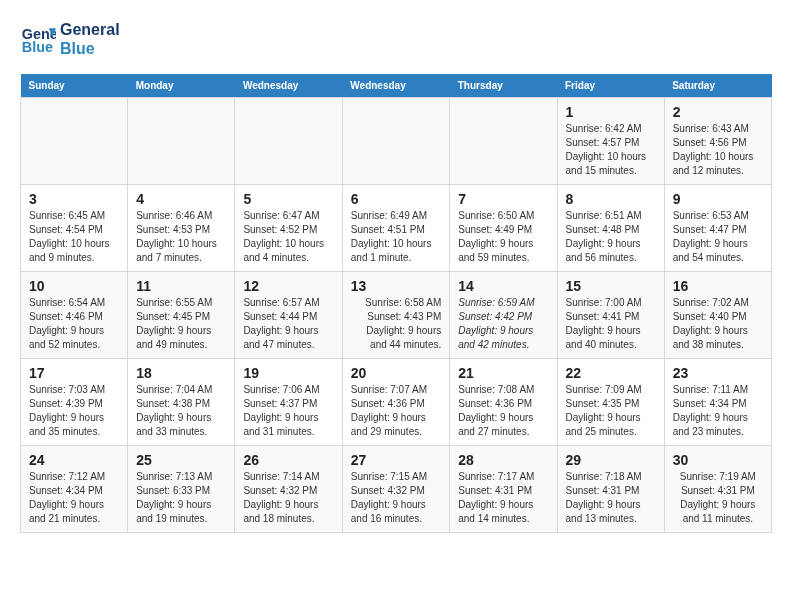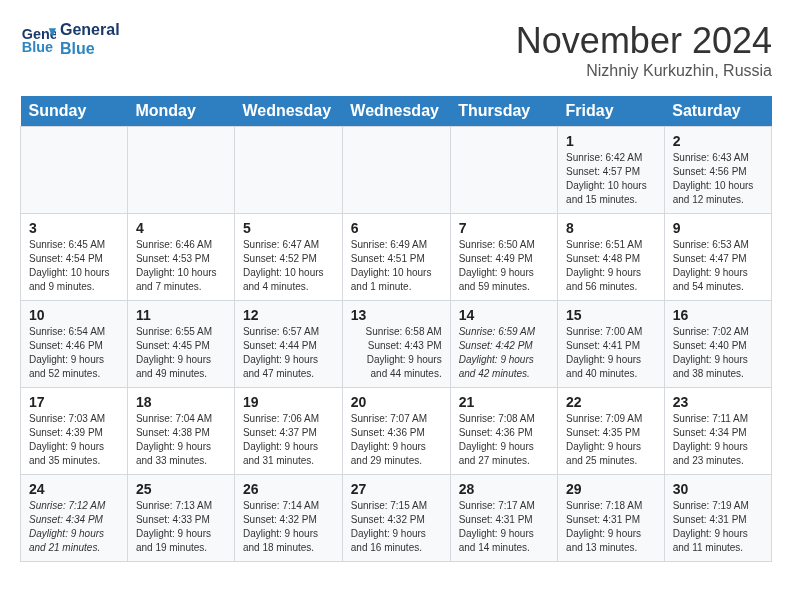--- a/index.html
+++ b/index.html
@@ -40,21 +40,21 @@
     table {
       width: 100%;
       border-collapse: collapse;
       font-size: 11px;
     }
     thead tr th {
       background-color: #2e7fc1;
       color: #fff;
       padding: 6px 8px;
       text-align: left;
-      font-size: 16px;
+      font-size: 10px;
       font-weight: bold;
     }
     tbody tr td {
       border: 1px solid #d5d8dc;
       padding: 6px 8px;
       vertical-align: top;
       width: 108px;
       height: 80px;
       background: #fff;
     }
@@ -88,24 +88,20 @@
     <svg class="logo-icon" viewBox="0 0 40 40">
       <text x="2" y="20" font-size="16" font-weight="bold" fill="#1a3a6b">General</text>
       <text x="2" y="34" font-size="16" font-weight="bold" fill="#2e86c1">Blue</text>
       <polygon points="32,8 40,8 36,18" fill="#2e86c1"></polygon>
     </svg>
     <div>
       <div style="font-size:16px; font-weight:bold; color:#1a3a6b; line-height:1.2;">General</div>
       <div style="font-size:16px; font-weight:bold; color:#2e86c1; line-height:1.2;">Blue</div>
     </div>
   </div>
-  <div class="title-area">
-    <div class="month-title">November 2024</div>
-    <div class="location-title">Nizhniy Kurkuzhin, Russia</div>
-  </div>
 </div>
 
 <table>
   <thead>
     <tr>
     <th>Sunday</th>
         <th>Monday</th>
         <th>Wednesday</th>
         <th>Wednesday</th>
         <th>Thursday</th>
@@ -261,28 +257,28 @@
         <td>
           <span class="day-number">23</span>
           <div class="day-info" style="white-space: pre-line;">Sunrise: 7:11 AM
 Sunset: 4:34 PM
 Daylight: 9 hours and 23 minutes.</div>
         </td>
       </tr>
       <tr>
         <td>
           <span class="day-number">24</span>
-          <div class="day-info" style="white-space: pre-line; font-style: italic;">Sunrise: 7:12 AM
+          <div class="day-info" style="white-space: pre-line;">Sunrise: 7:12 AM
 Sunset: 4:34 PM
 Daylight: 9 hours and 21 minutes.</div>
         </td>
         <td>
           <span class="day-number">25</span>
           <div class="day-info" style="white-space: pre-line;">Sunrise: 7:13 AM
-Sunset: 4:33 PM
+Sunset: 6:33 PM
 Daylight: 9 hours and 19 minutes.</div>
         </td>
         <td>
           <span class="day-number">26</span>
           <div class="day-info" style="white-space: pre-line;">Sunrise: 7:14 AM
 Sunset: 4:32 PM
 Daylight: 9 hours and 18 minutes.</div>
         </td>
         <td>
           <span class="day-number">27</span>
@@ -297,19 +293,19 @@
 Daylight: 9 hours and 14 minutes.</div>
         </td>
         <td>
           <span class="day-number">29</span>
           <div class="day-info" style="white-space: pre-line;">Sunrise: 7:18 AM
 Sunset: 4:31 PM
 Daylight: 9 hours and 13 minutes.</div>
         </td>
         <td>
           <span class="day-number">30</span>
-          <div class="day-info" style="white-space: pre-line;">Sunrise: 7:19 AM
+          <div class="day-info" style="white-space: pre-line; text-align: center;">Sunrise: 7:19 AM
 Sunset: 4:31 PM
 Daylight: 9 hours and 11 minutes.</div>
         </td>
       </tr>
     </tbody>
 </table>
 
 </body></html>

